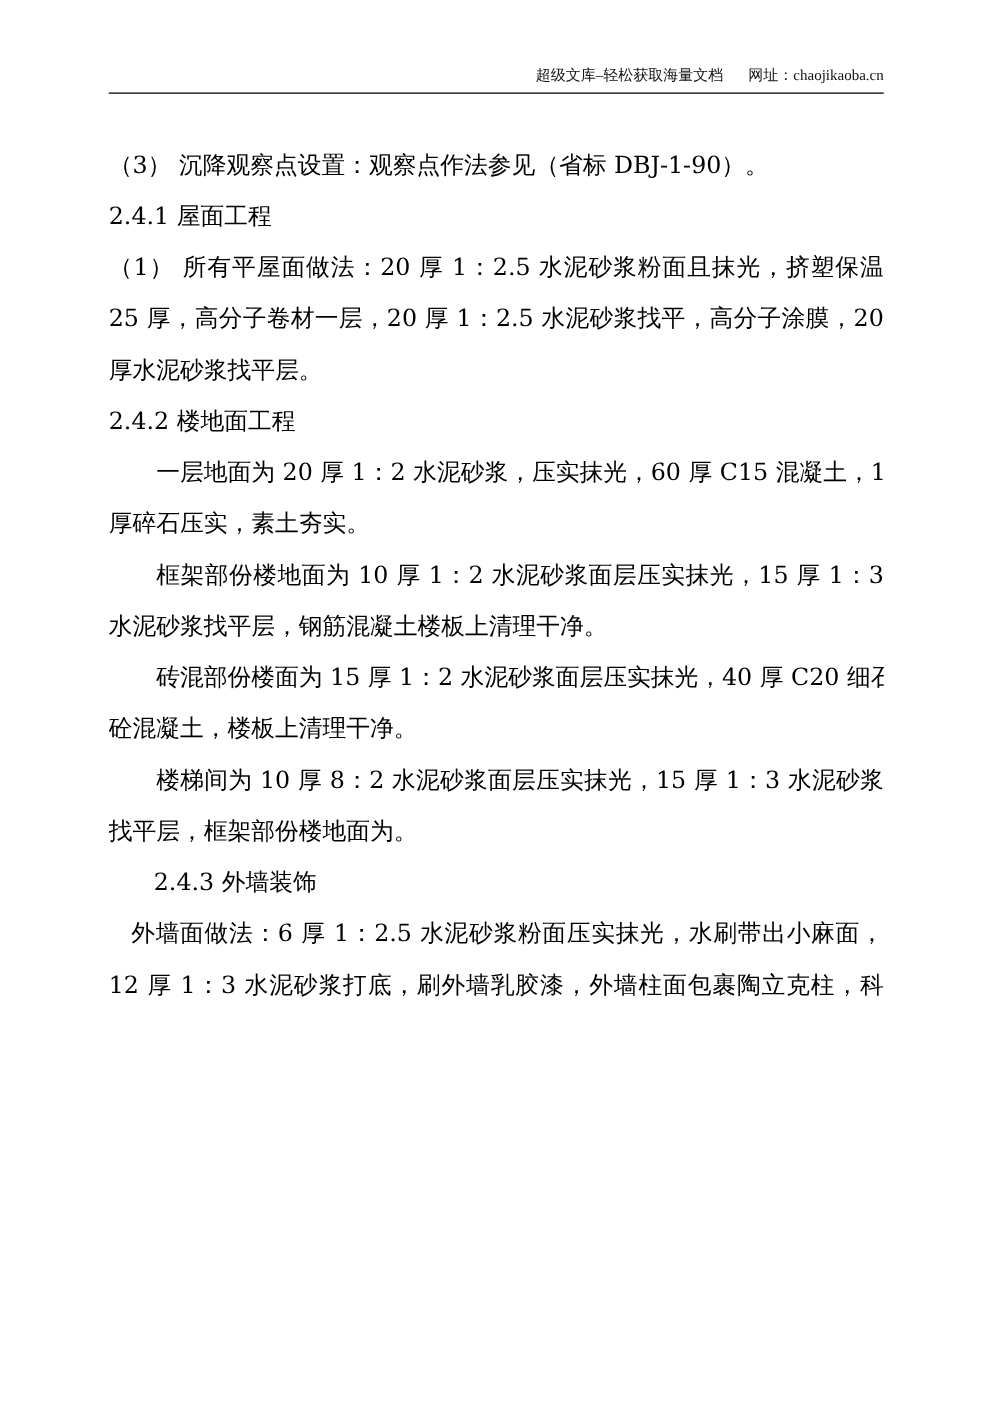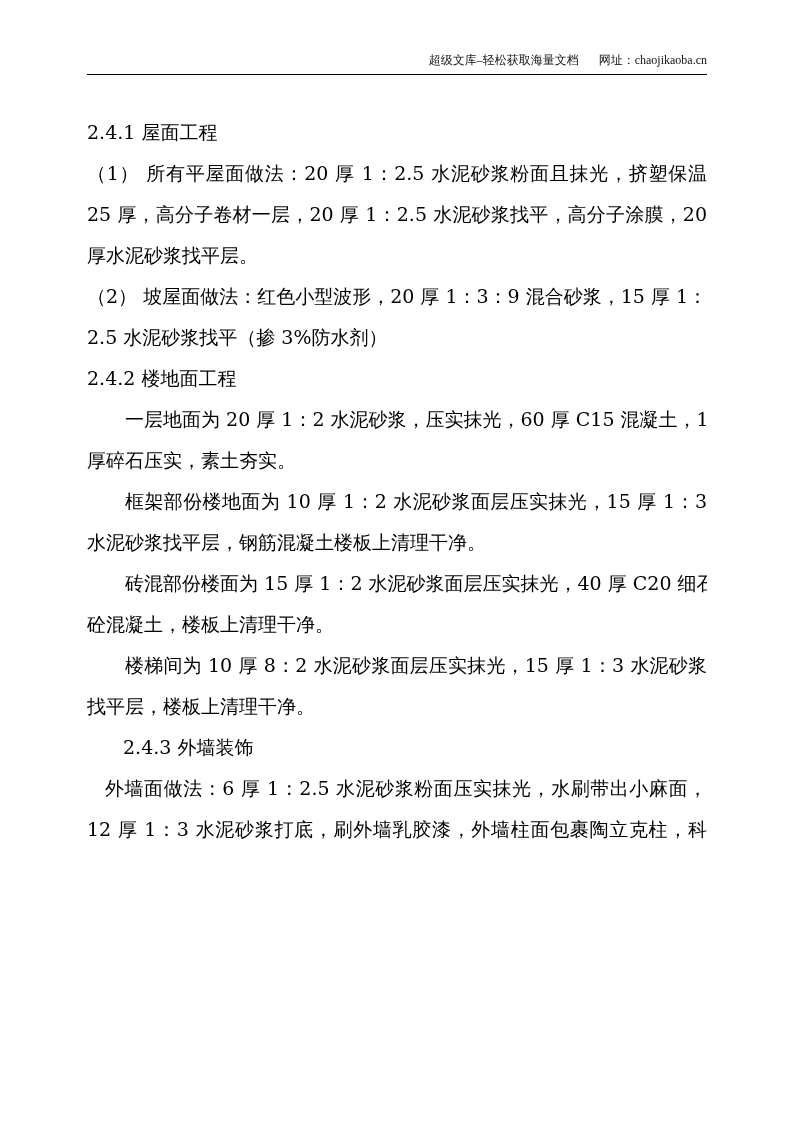--- a/index.html
+++ b/index.html
@@ -66,33 +66,32 @@
   </style>
 </head>
 <body>
 
 <div class="header">
   <span class="site-name">超级文库–轻松获取海量文档</span><span>网址：</span><span>chaojikaoba.cn</span>
 </div>
 
 <div class="content">
 
+  <div class="para">
+    <div class="line last">（3） 沉降观察点设置：观察点作法参见（省标 DBJ-1-90）。</div>
+  </div>
 
   <div class="line last">2.4.1 屋面工程</div>
 
   <div class="para">
     <div class="line">（1） 所有平屋面做法：20 厚 1：2.5 水泥砂浆粉面且抹光，挤塑保温</div>
     <div class="line">25 厚，高分子卷材一层，20 厚 1：2.5 水泥砂浆找平，高分子涂膜，20</div>
     <div class="line last">厚水泥砂浆找平层。</div>
   </div>
 
-  <div class="para">
-    <div class="line">（2） 坡屋面做法：红色小型波形，20 厚 1：3：9 混合砂浆，15 厚 1：</div>
-    <div class="line last">2.5 水泥砂浆找平（掺 3%防水剂）</div>
-  </div>
 
   <div class="line last">2.4.2 楼地面工程</div>
 
   <div class="para">
     <div class="line indent">一层地面为 20 厚 1：2 水泥砂浆，压实抹光，60 厚 C15 混凝土，100</div>
     <div class="line last">厚碎石压实，素土夯实。</div>
   </div>
 
   <div class="para">
     <div class="line indent">框架部份楼地面为 10 厚 1：2 水泥砂浆面层压实抹光，15 厚 1：3</div>
@@ -100,21 +99,21 @@
   </div>
 
   <div class="para">
     <div class="line indent">砖混部份楼面为 15 厚 1：2 水泥砂浆面层压实抹光，40 厚 C20 细石</div>
     <div class="line last">砼混凝土，楼板上清理干净。</div>
   </div>
 
 
   <div class="para">
     <div class="line indent">楼梯间为 10 厚 8：2 水泥砂浆面层压实抹光，15 厚 1：3 水泥砂浆</div>
-    <div class="line last">找平层，楼板上清理干净。</div>
+    <div class="line last">找平层，框架部份楼地面为。</div>
   </div>
 
   <div class="line last indent-small">2.4.3 外墙装饰</div>
 
   <div class="para">
     <div class="line indent-tiny">外墙面做法：6 厚 1：2.5 水泥砂浆粉面压实抹光，水刷带出小麻面，</div>
     <div class="line">12 厚 1：3 水泥砂浆打底，刷外墙乳胶漆，外墙柱面包裹陶立克柱，科</div>
   </div>
 
 </div>

